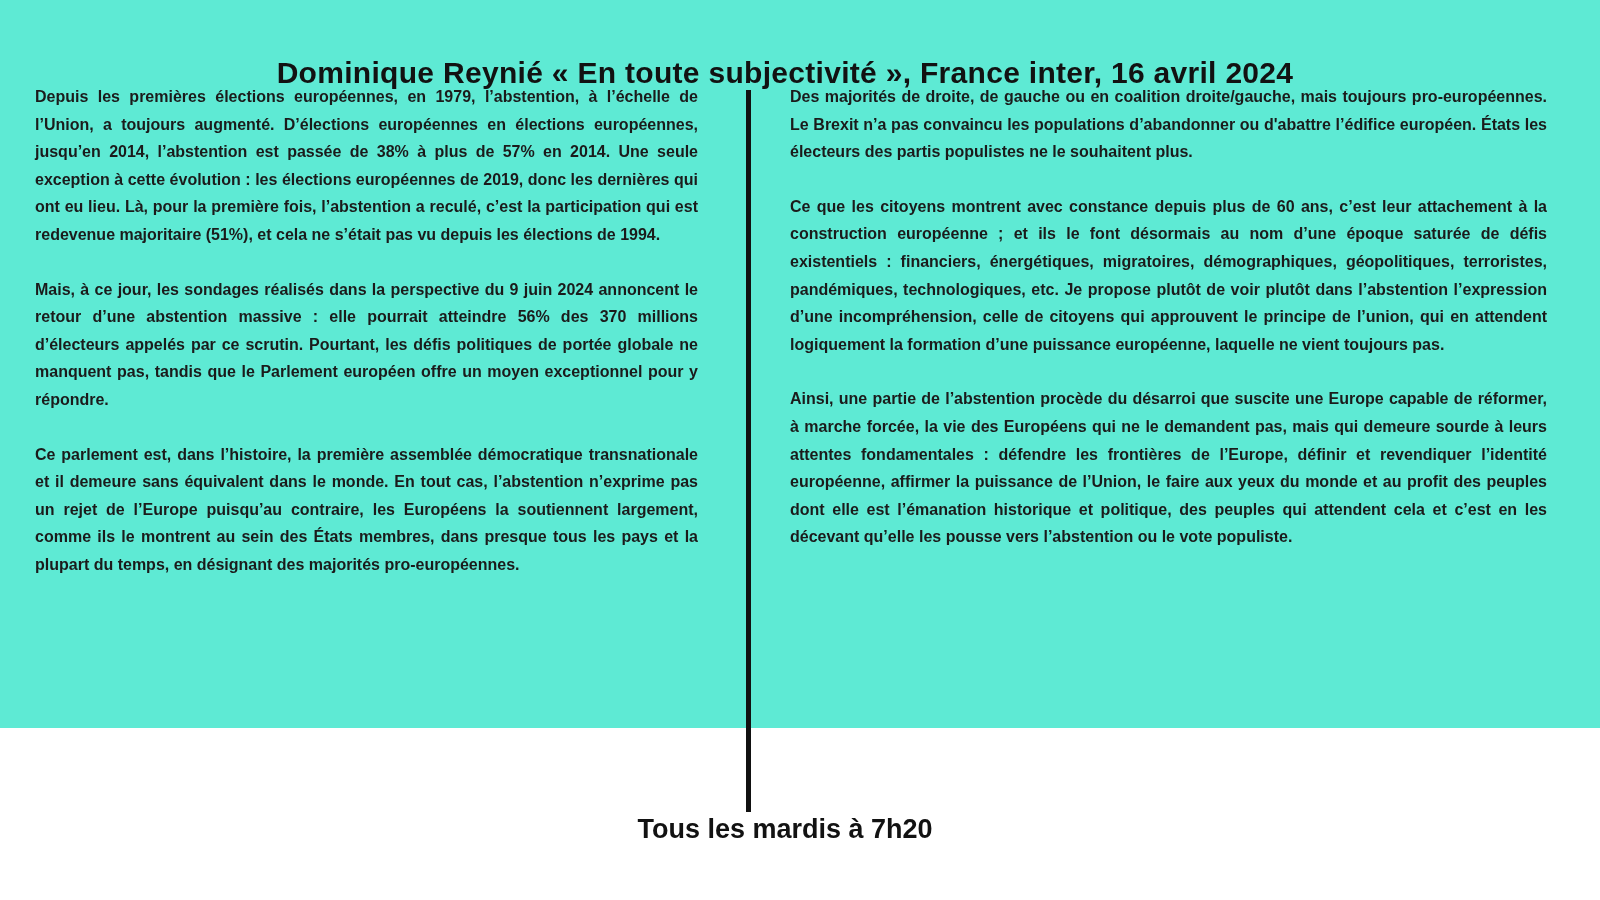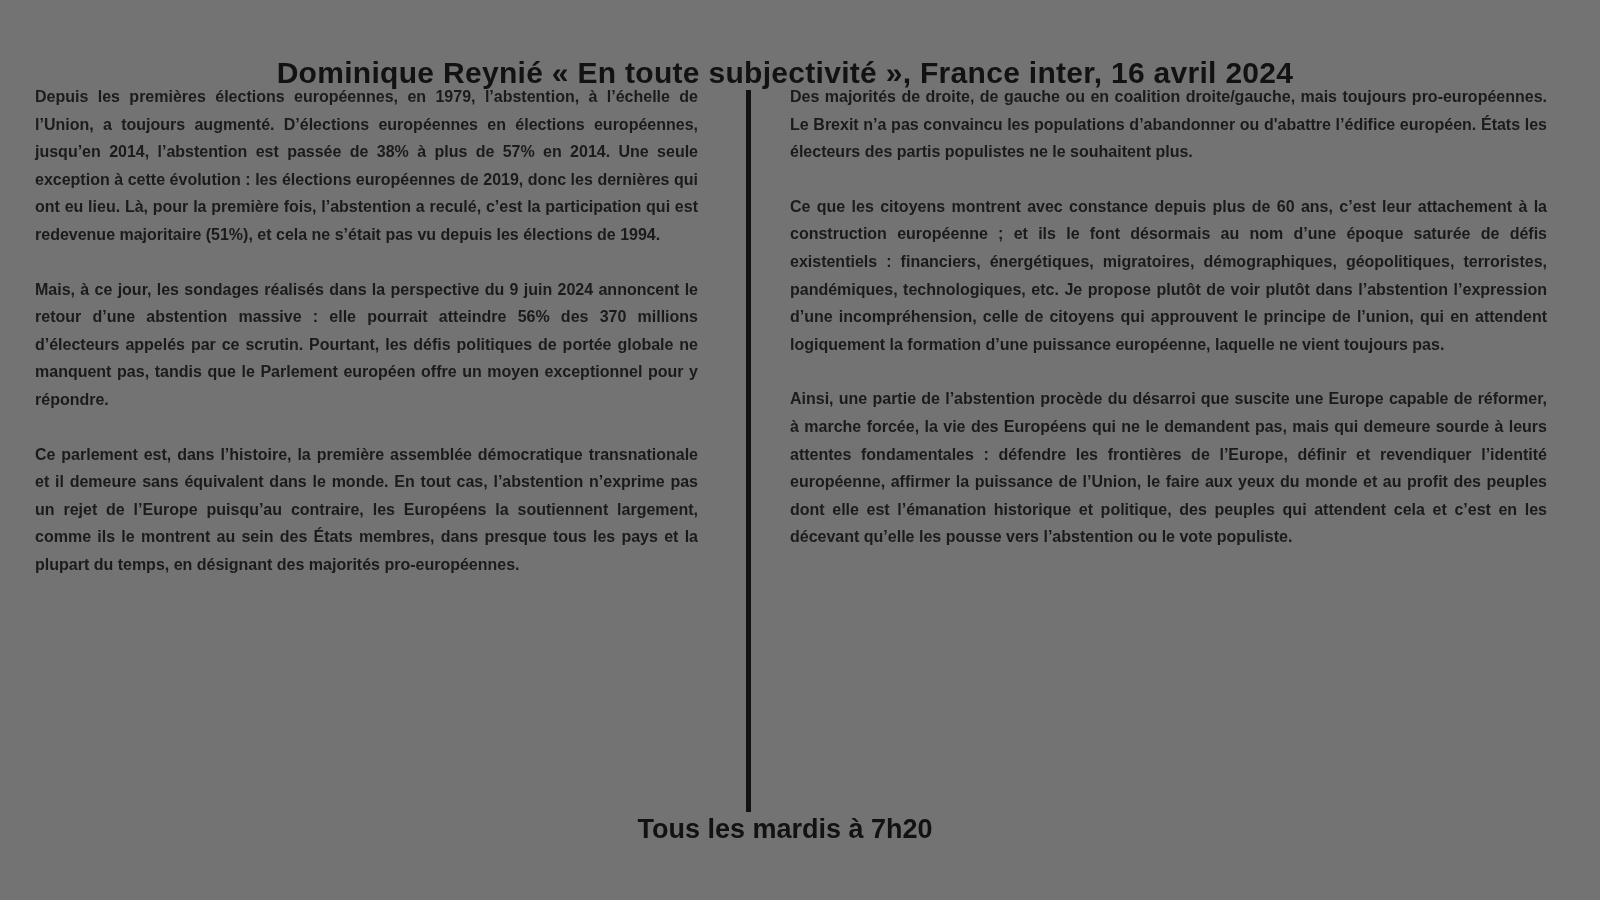--- a/index.html
+++ b/index.html
@@ -9,22 +9,22 @@
   }
   body {
     width: 1600px;
     height: 900px;
     font-family: "Liberation Sans", sans-serif;
     overflow: hidden;
   }
   .page {
     position: relative;
     width: 1600px;
-    height: 900px;
-    background: #737373;
+    height: 728px;
+    background: #5eead4;
     color: #1a1a1a;
   }
   .title {
     position: absolute;
     top: 36px;
     left: 0;
     width: 1570px;
     text-align: center;
     font-size: 30px;
     font-weight: 700;

